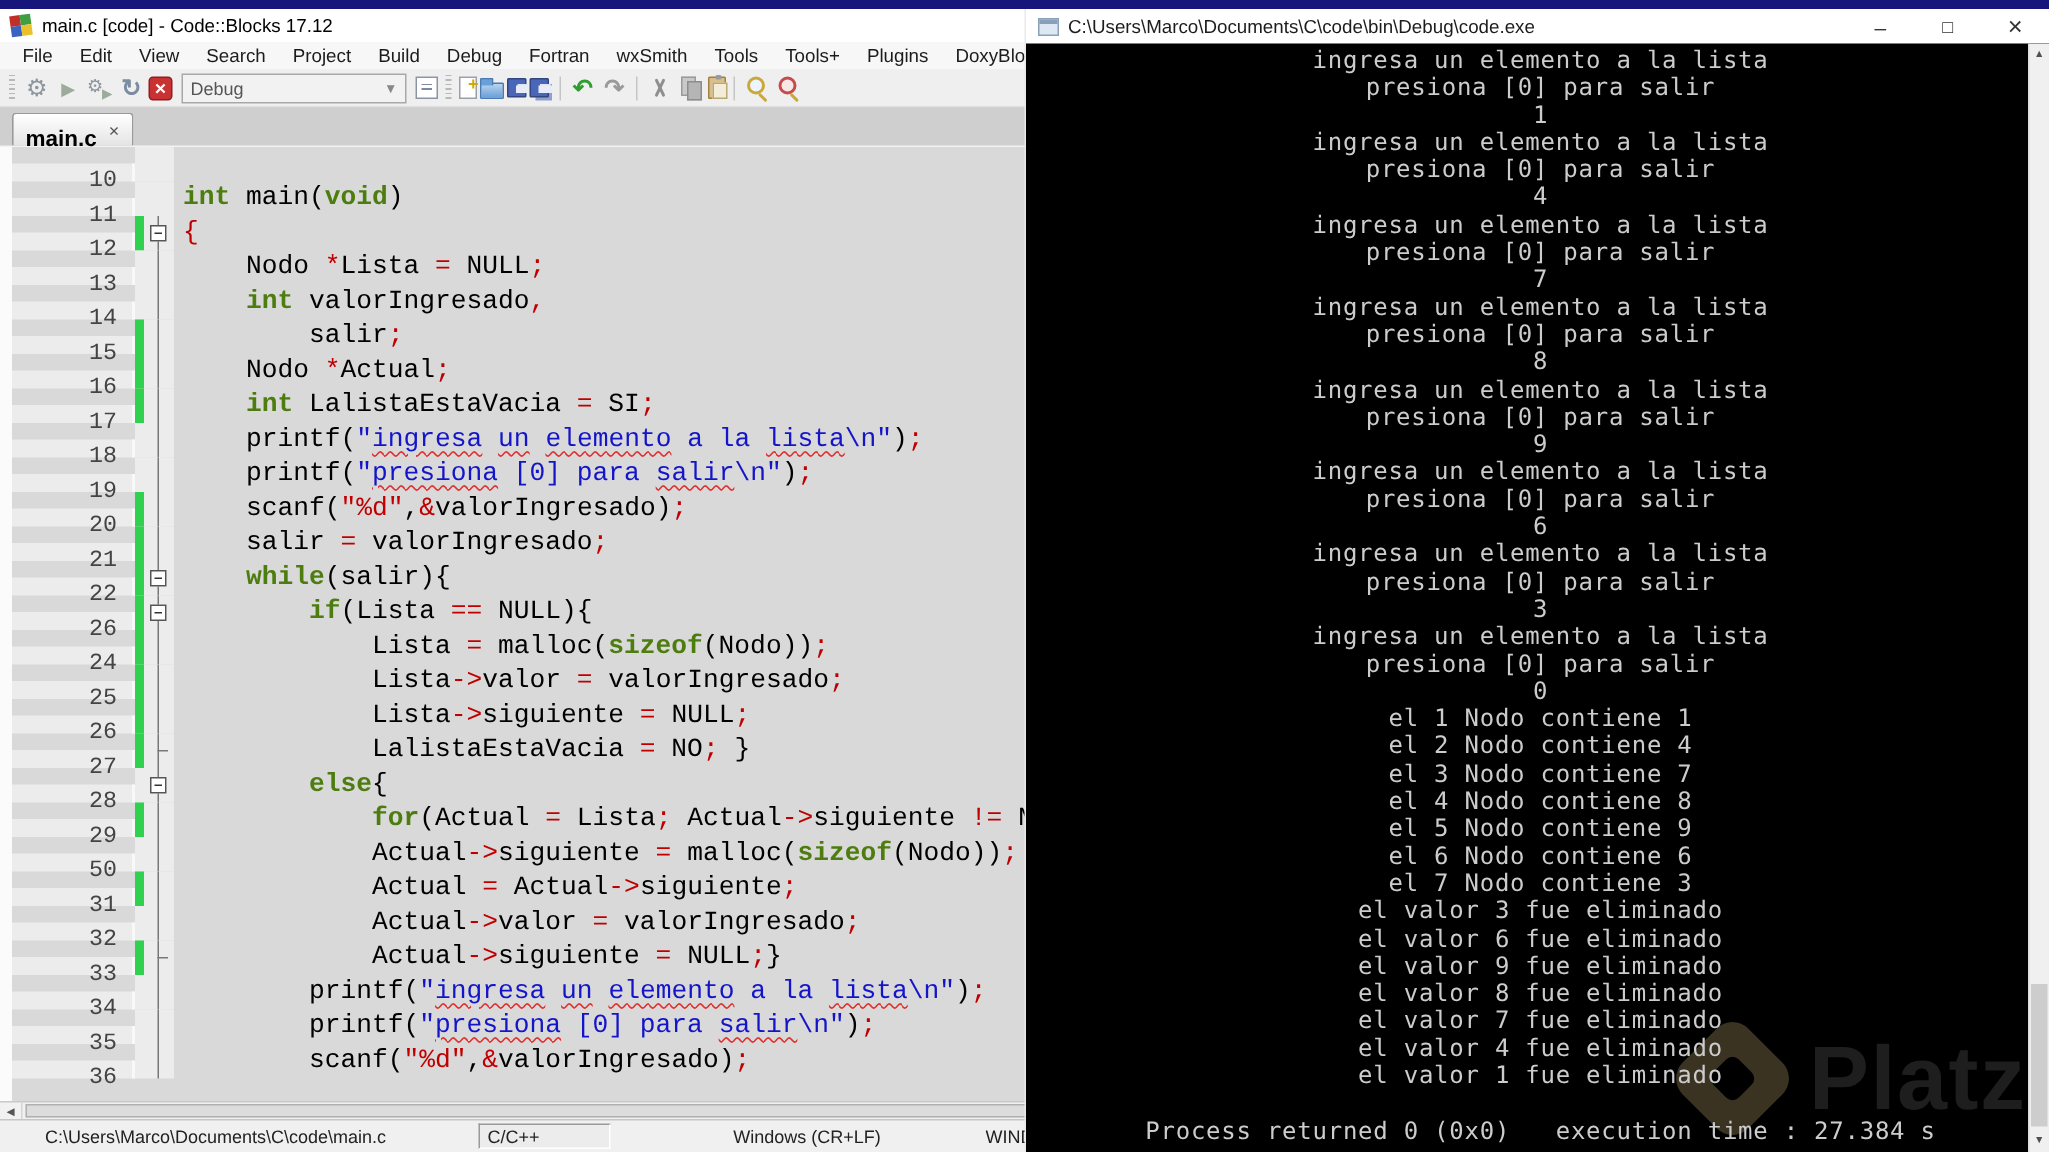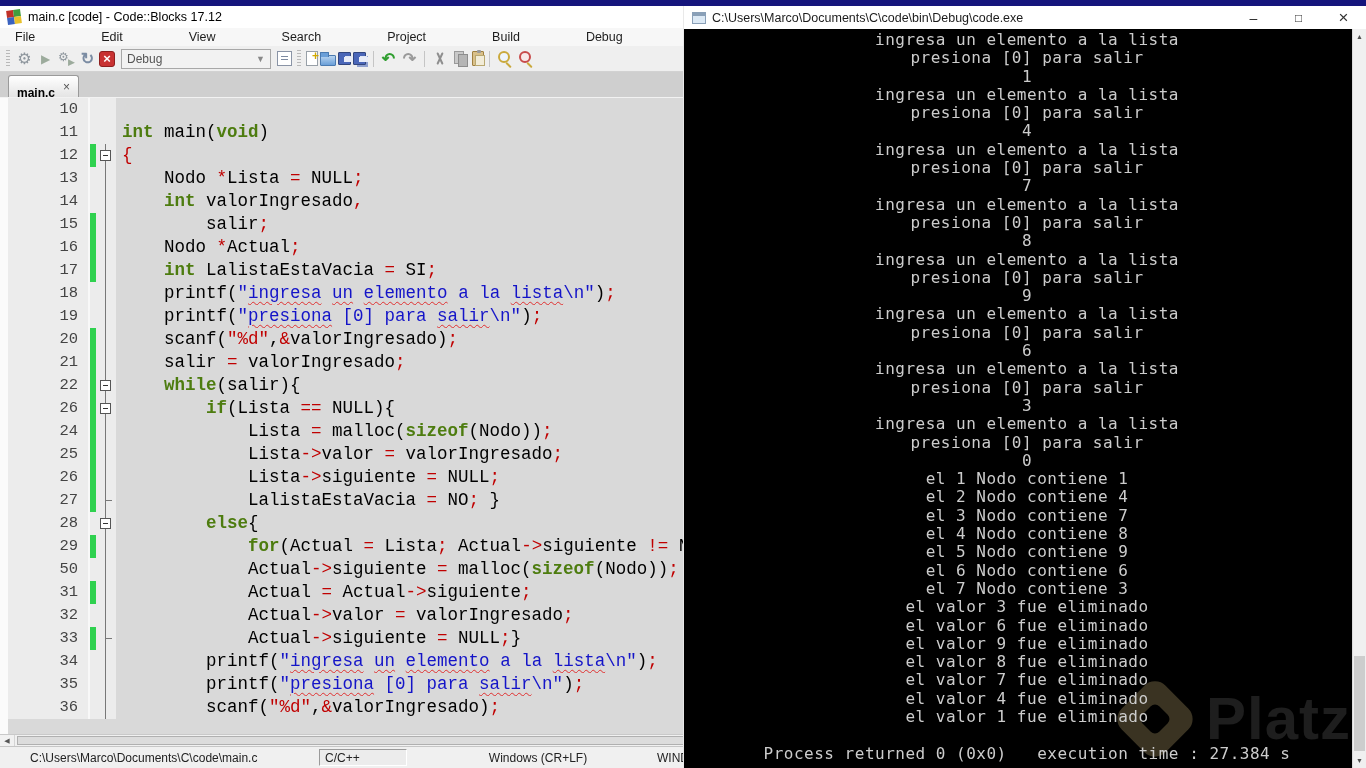--- a/index.html
+++ b/index.html
@@ -15,21 +15,21 @@
   .titlebar{height:22px;background:#ffffff;display:flex;align-items:center;padding-left:7px;flex:0 0 auto;}
   .cb-logo{width:14px;height:14px;display:grid;grid-template-columns:7px 7px;grid-template-rows:7px 7px;
            transform:rotate(-8deg);margin-right:7px;}
   .cb-logo i{display:block;}
   .cb-logo i:nth-child(1){background:#c03028;}
   .cb-logo i:nth-child(2){background:#3f9e3f;}
   .cb-logo i:nth-child(3){background:#3a62c0;}
   .cb-logo i:nth-child(4){background:#e8c12c;}
   .title-text{font-size:12.5px;color:#000000;}
 
-  .menubar{height:18px;background:#f7f7f7;display:flex;align-items:center;padding-left:6px;flex:0 0 auto;gap:48px;}
+  .menubar{height:18px;background:#f7f7f7;display:flex;align-items:center;padding-left:6px;flex:0 0 auto;}
   .menu-item{font-size:12.5px;color:#1c1c1c;padding:0 9px;cursor:default;}
 
   .toolbar{height:26px;background:#efefef;border-bottom:1px solid #d2d2d2;display:flex;align-items:center;
            padding-left:2px;flex:0 0 auto;}
   .tb-grip{width:4px;height:18px;margin:0 4px;
            background:repeating-linear-gradient(#b9b9b9 0 1px,transparent 1px 3px);}
   .tb-sep{width:1px;height:16px;background:#c5c5c5;margin:0 4px;}
   .tbicon{width:19px;height:19px;display:inline-flex;align-items:center;justify-content:center;
           font-size:14px;position:relative;margin:0 1px;}
   .i-build::before{content:"⚙";color:#8f979e;font-size:16px;}
@@ -70,28 +70,28 @@
           background:#caa93c;transform:rotate(45deg);border-radius:1px;}
   .combo{display:flex;align-items:center;width:150px;height:20px;border:1px solid #a8a8a8;background:#f2f2f2;
          margin:0 5px;padding:0 5px;font-size:12px;color:#555;}
   .combo .arrow{margin-left:auto;color:#888;font-size:9px;}
 
   
   .tabbar{height:26px;background:#cfcfcf;display:flex;align-items:flex-end;padding-left:8px;
           border-bottom:1px solid #f2f2f2;flex:0 0 auto;}
   .tab{height:22px;background:linear-gradient(#ffffff,#e4e4e4);border:1px solid #9a9a9a;border-bottom:none;
        border-radius:3px 3px 0 0;display:flex;align-items:center;padding:0 8px;gap:8px;}
-  .tab-label{font-size:12px;font-weight:bold;color:#000;margin-top:12px;}
+  .tab-label{font-size:15px;font-weight:bold;color:#000;margin-top:12px;}
   .tab-close{font-size:12px;color:#555;line-height:1;}
 
   
   .editor{flex:1 1 auto;background:#d9d9d9;overflow:hidden;border-left:8px solid #fbfbfb;position:relative;}
   .crow{display:flex;height:23px;white-space:pre;}
   .num{flex:0 0 82px;background:#ececec;color:#444;font-family:"Liberation Mono",monospace;font-size:15.5px;
-       text-align:right;padding-right:10px;line-height:23px;border-right:2px solid #f8f8f8;}
+       text-align:right;padding-right:10px;line-height:23px;border-right:2px solid #f8f8f8;margin-top:11px;}
   .chg{flex:0 0 6px;background:#ececec;}
   .chg.on{background:#2fd14f;}
   .fold{flex:0 0 20px;background:#ececec;position:relative;}
   .fold.g::before{content:"";position:absolute;left:9px;top:0;bottom:0;width:1px;background:#787878;}
   .fbox{position:absolute;left:4px;top:6px;width:11px;height:11px;background:#fff;border:1px solid #555;z-index:2;}
   .fbox::before{content:"";position:absolute;left:2px;top:4px;width:5px;height:1px;background:#333;}
   .ftick{position:absolute;left:9px;top:11px;width:7px;height:1px;background:#787878;}
   .code{flex:1 1 auto;margin:0;font-family:"Liberation Mono",monospace;font-size:17.5px;line-height:23px;
         color:#000;padding-left:6px;white-space:pre;overflow:hidden;}
   .code .k{color:#4d7c0f;font-weight:bold;}

